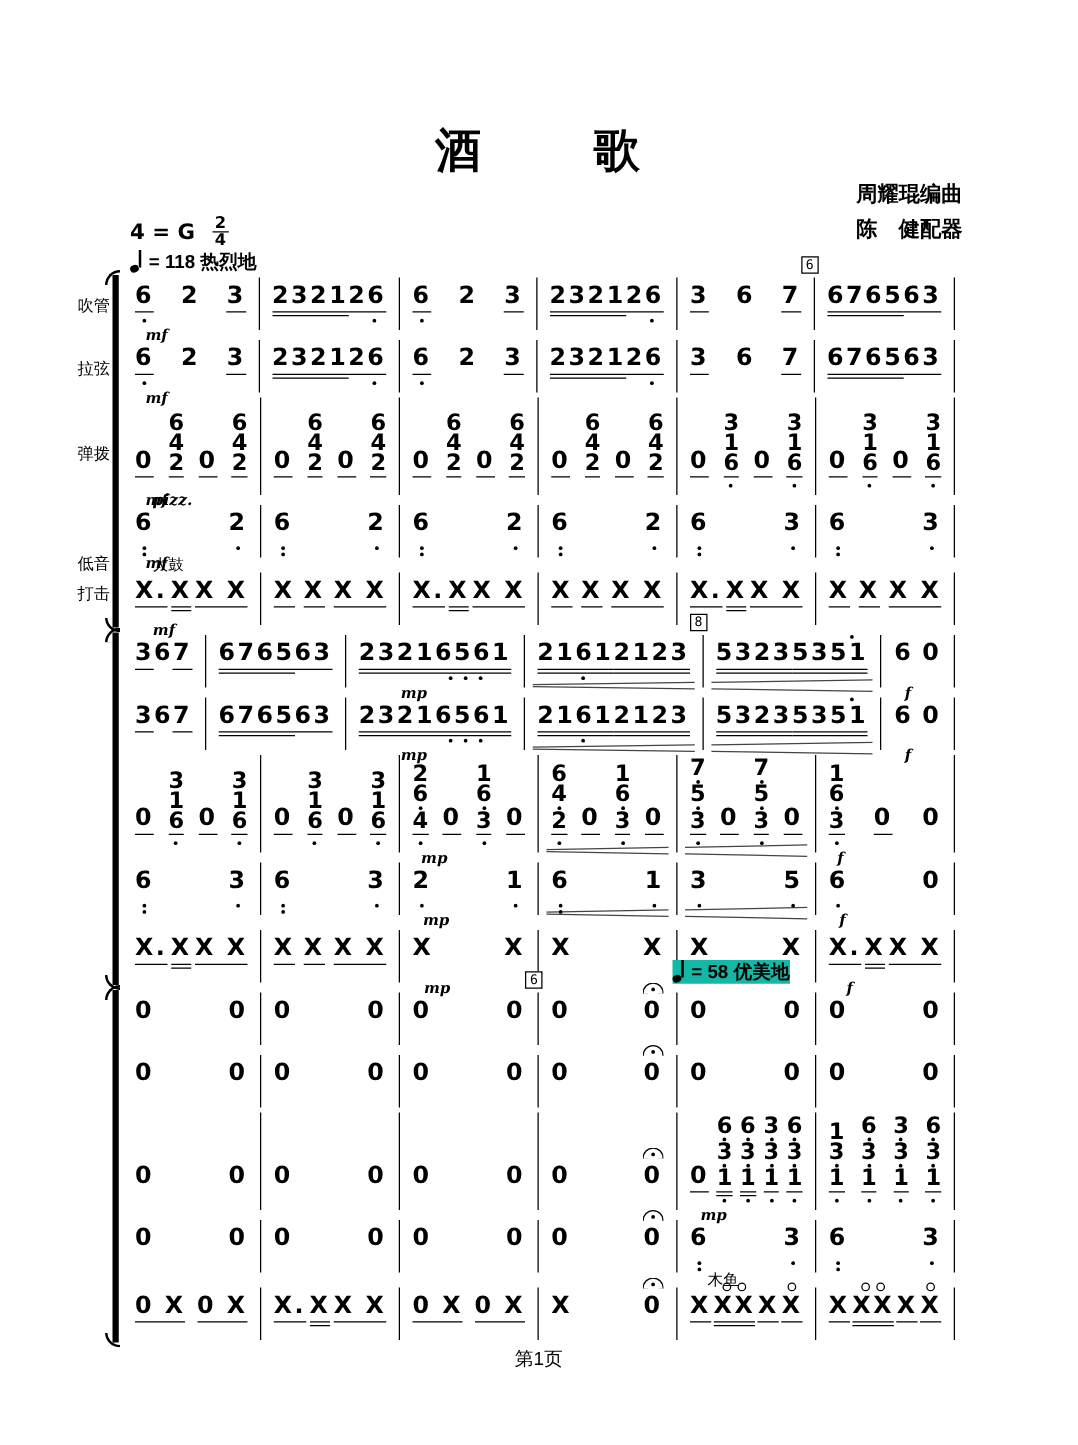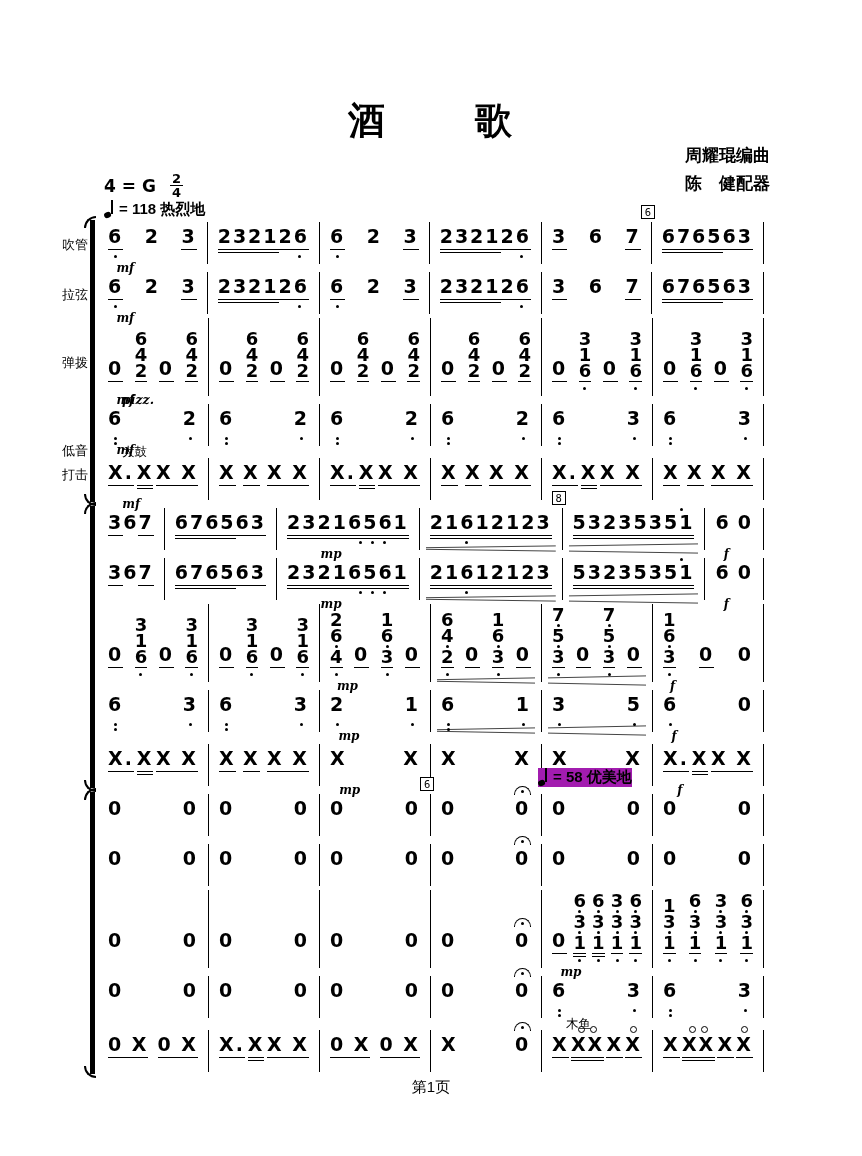--- a/index.html
+++ b/index.html
@@ -61,21 +61,21 @@
   .srow { display:flex; flex-direction:column; align-items:center; }
   .sd { font-size:18px; font-weight:bold; line-height:16px; }
   .sdot { width:3px; height:3px; background:#000; border-radius:50%; margin:1px 0; }
   .dyn { position:absolute; top:calc(100% - 3px); left:55%; font-family:"DejaVu Serif", serif;
          font-style:italic; font-weight:bold; font-size:12px; white-space:nowrap; z-index:2; }
   .above { position:absolute; bottom:calc(100% + 1px); left:-2px; font-size:12.5px; white-space:nowrap;
            font-family:"Liberation Sans", sans-serif;margin-left:16px; }
   .above.it { font-family:"DejaVu Serif", serif; font-style:italic; font-weight:bold; }
   .mbox { position:absolute; top:-17px; left:-11px; border:1.1px solid #000; background:#fff;
           font-size:10.5px; line-height:12px; padding:0 3px; font-family:"DejaVu Sans Mono", monospace; }
-  .mtempo { position:absolute; top:-26px; left:-4px; background:#a21caf; z-index:3; }
+  .mtempo { position:absolute; top:-26px; left:-4px; background:#14b8a6; z-index:3; }
   .hp { position:absolute; left:6px; right:6px; bottom:-4px; height:11px; }
   .hp svg { width:100%; height:100%; display:block; }
 
   .footer { position:absolute; top:1078px; left:0; width:100%; text-align:center;
             font-size:15px; font-family:"Liberation Sans", sans-serif; }
 </style>
 </head>
 <body>
 
 <div class="page">

